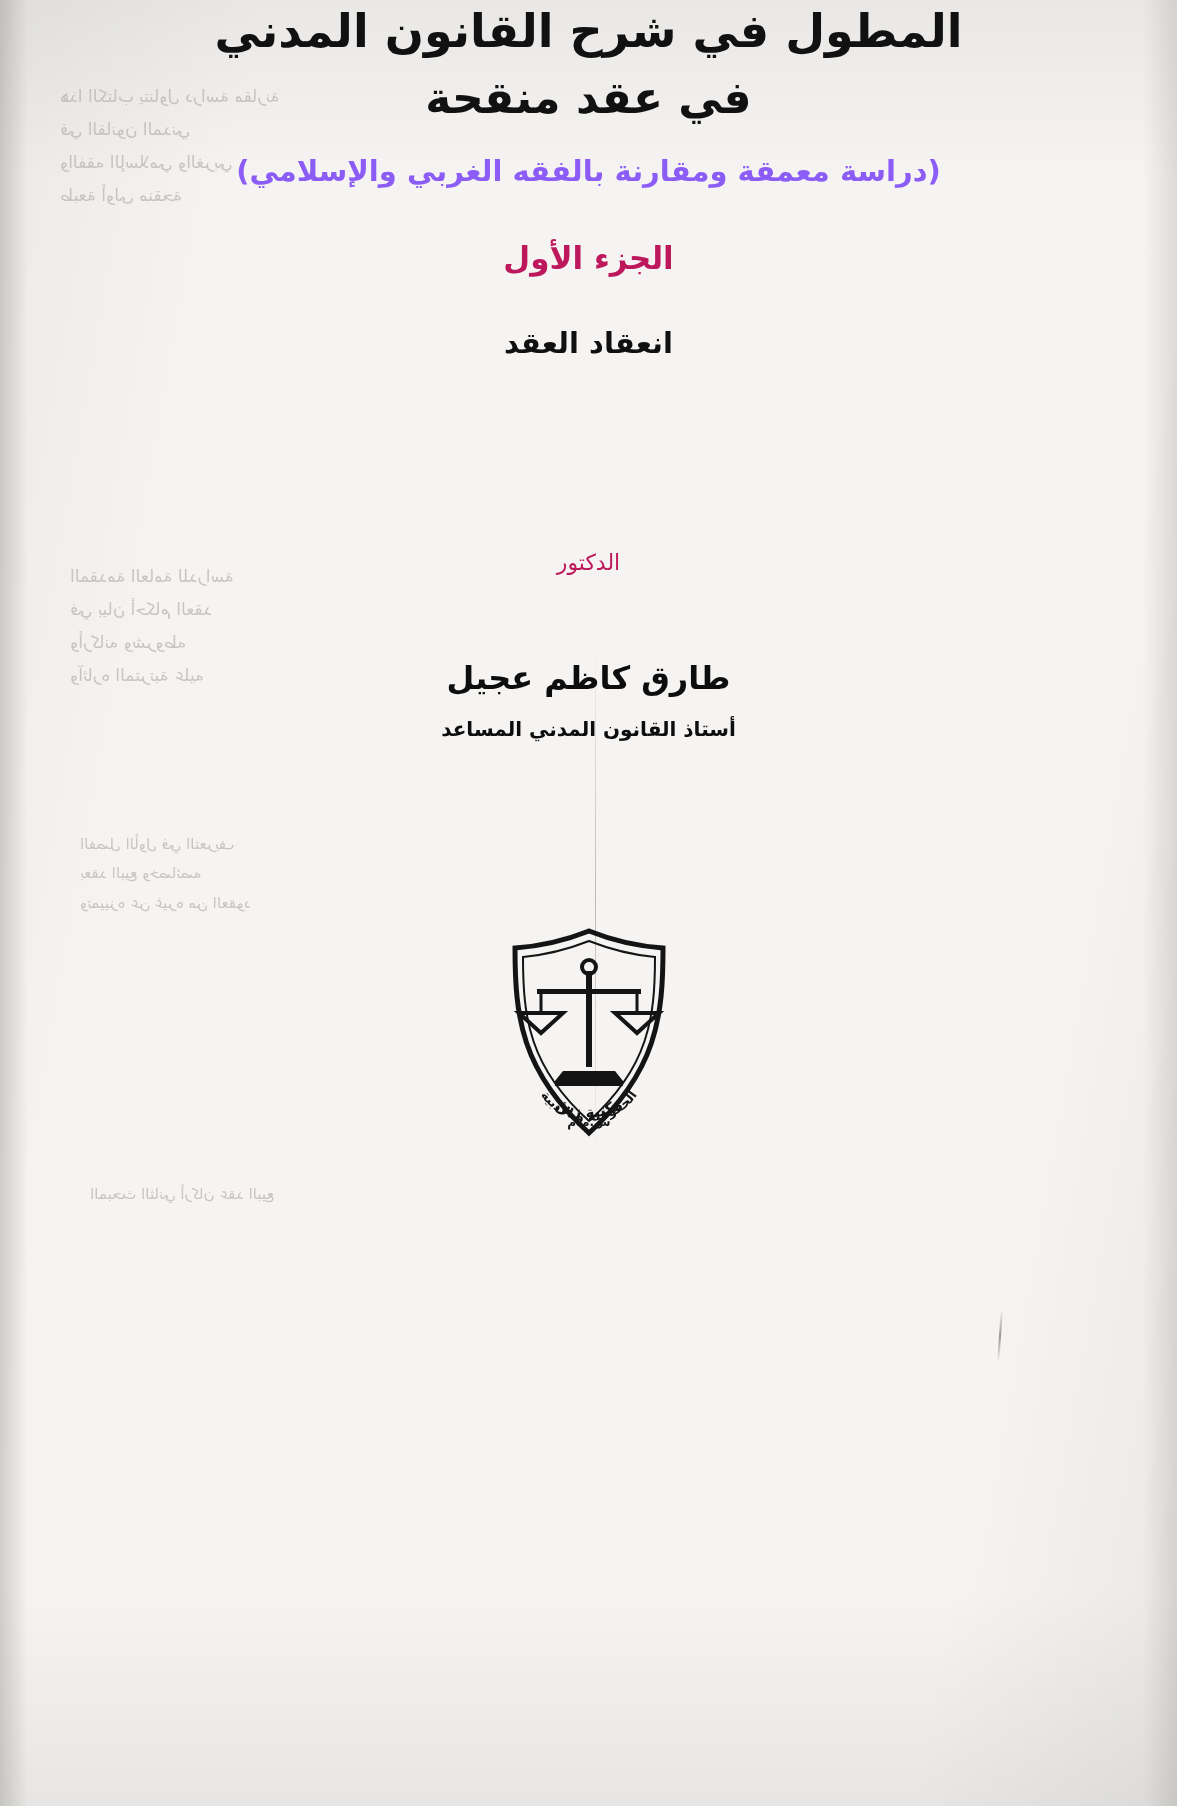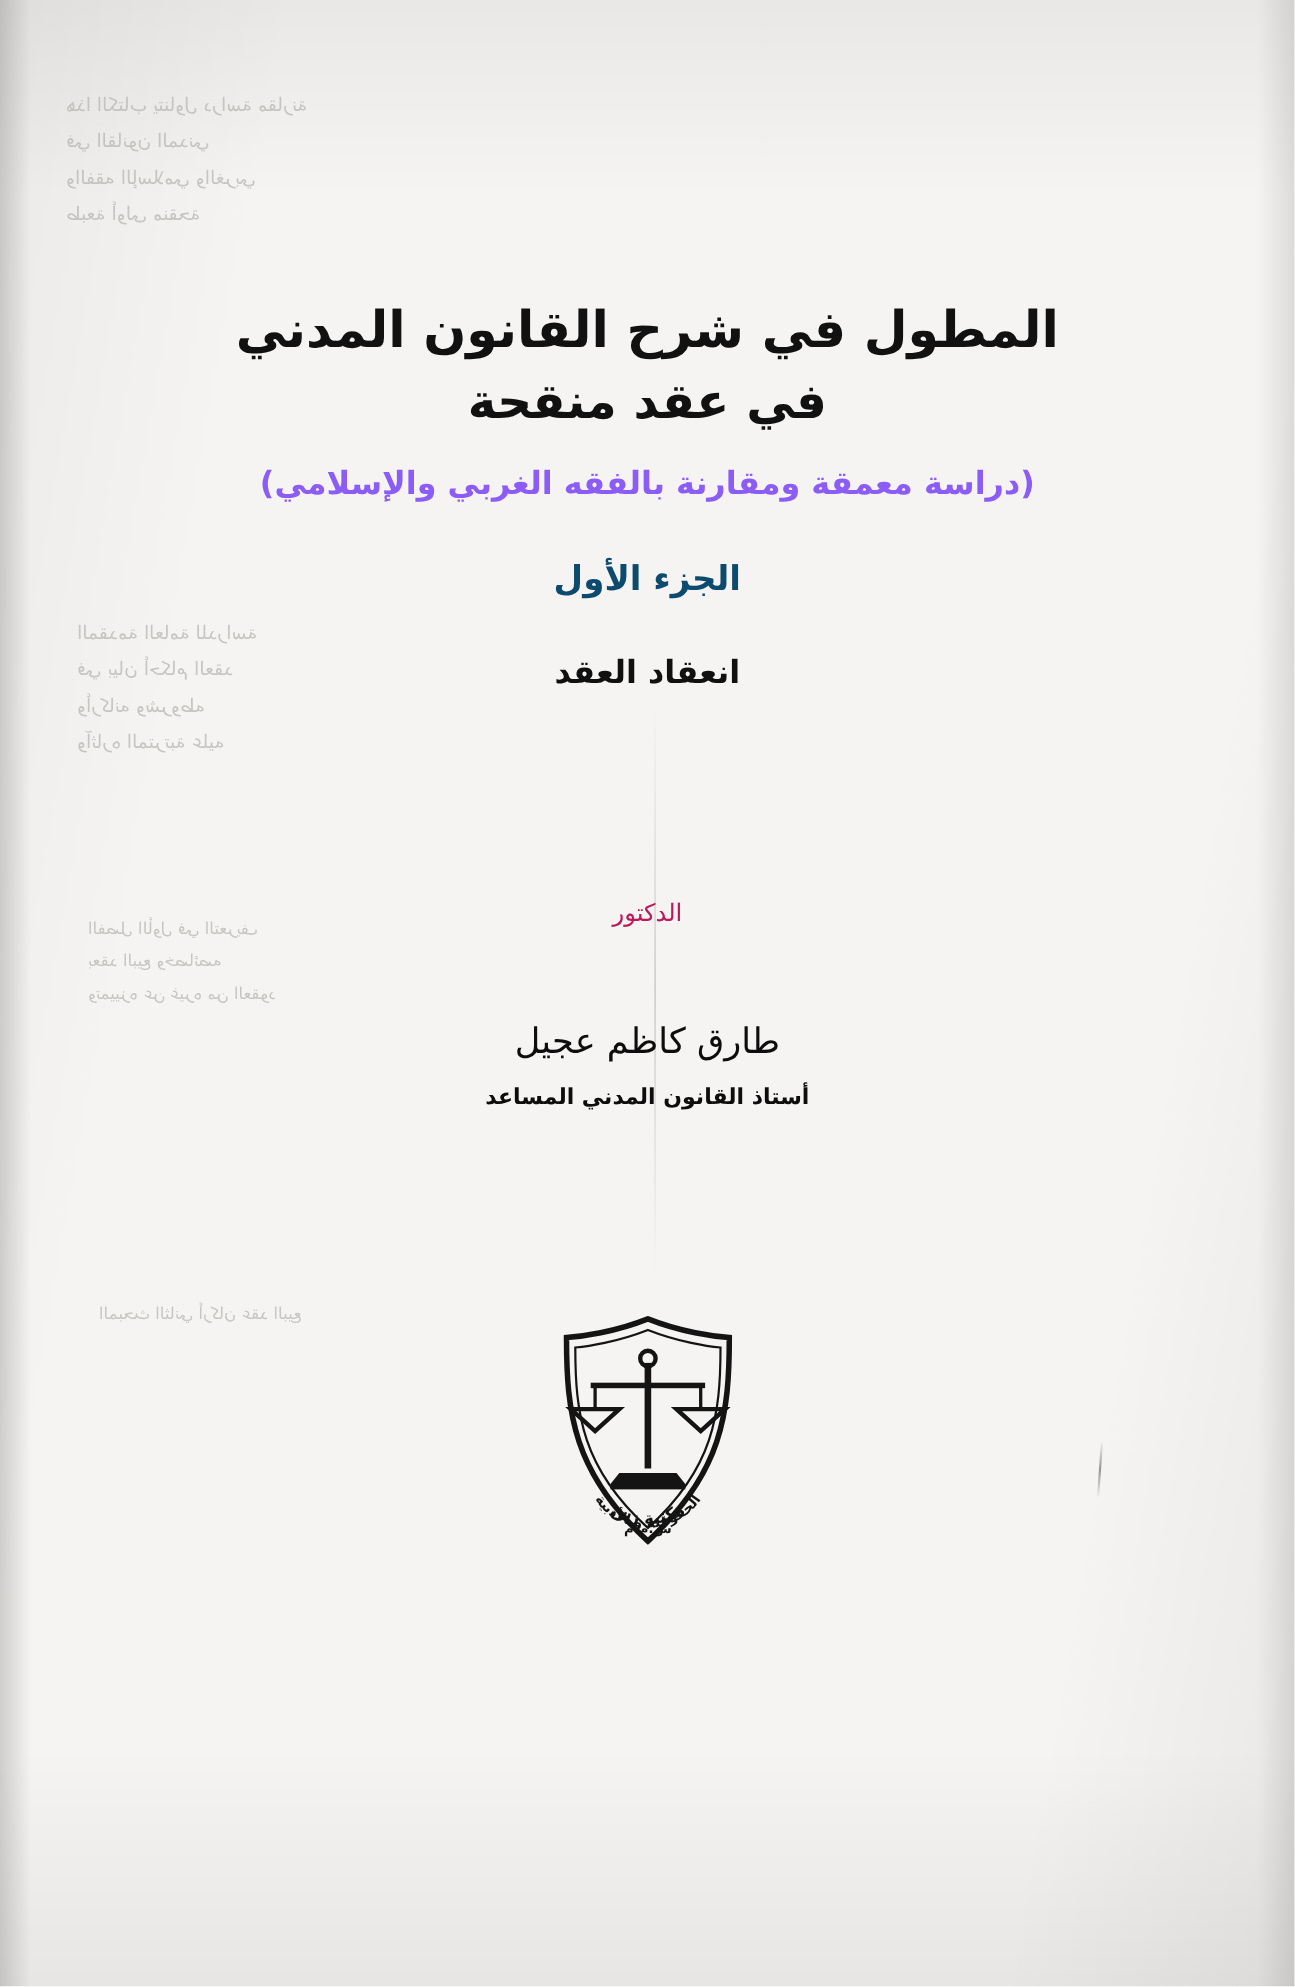--- a/index.html
+++ b/index.html
@@ -59,21 +59,20 @@
     white-space: pre-line;
   }
   .bleed.b2 { top: 560px; width: 520px; left: 70px; }
   .bleed.b3 { top: 830px; width: 470px; left: 80px; font-size: 15px; }
   .bleed.b4 { top: 1180px; width: 430px; left: 90px; font-size: 15px; }
 
   .content {
     position: relative;
     z-index: 3;
     text-align: center;
-    padding-top: 268px;
   }
   .title-main {
     font-size: 46px;
     font-weight: 700;
     color: #111111;
     line-height: 1.38;
     letter-spacing: 0px;
   }
   .title-sub {
     font-size: 44px;
@@ -85,41 +84,41 @@
   .title-paren {
     font-size: 29px;
     font-weight: 700;
     color: #8b5cf6;
     margin-top: 24px;
     letter-spacing: 0px;
   }
   .part-line {
     font-size: 31px;
     font-weight: 700;
-    color: #0c4a6e;
+    color: #be185d;
     margin-top: 52px;
   }
   .part-topic {
     font-size: 29px;
     font-weight: 700;
     color: #101010;
     margin-top: 50px;
     text-align: center;
   }
   .author-block {
     margin-top: 190px;
   }
   .author-title {
     font-size: 22px;
     font-weight: 400;
     color: #be185d;
   }
   .author-name {
     font-size: 32px;
-    font-weight: 400;
+    font-weight: 700;
     color: #0d0d0d;
     margin-top: 84px;
   }
   .author-role {
     font-size: 20px;
     font-weight: 700;
     color: #0d0d0d;
     margin-top: 20px;
   }
   .logo-wrap {

